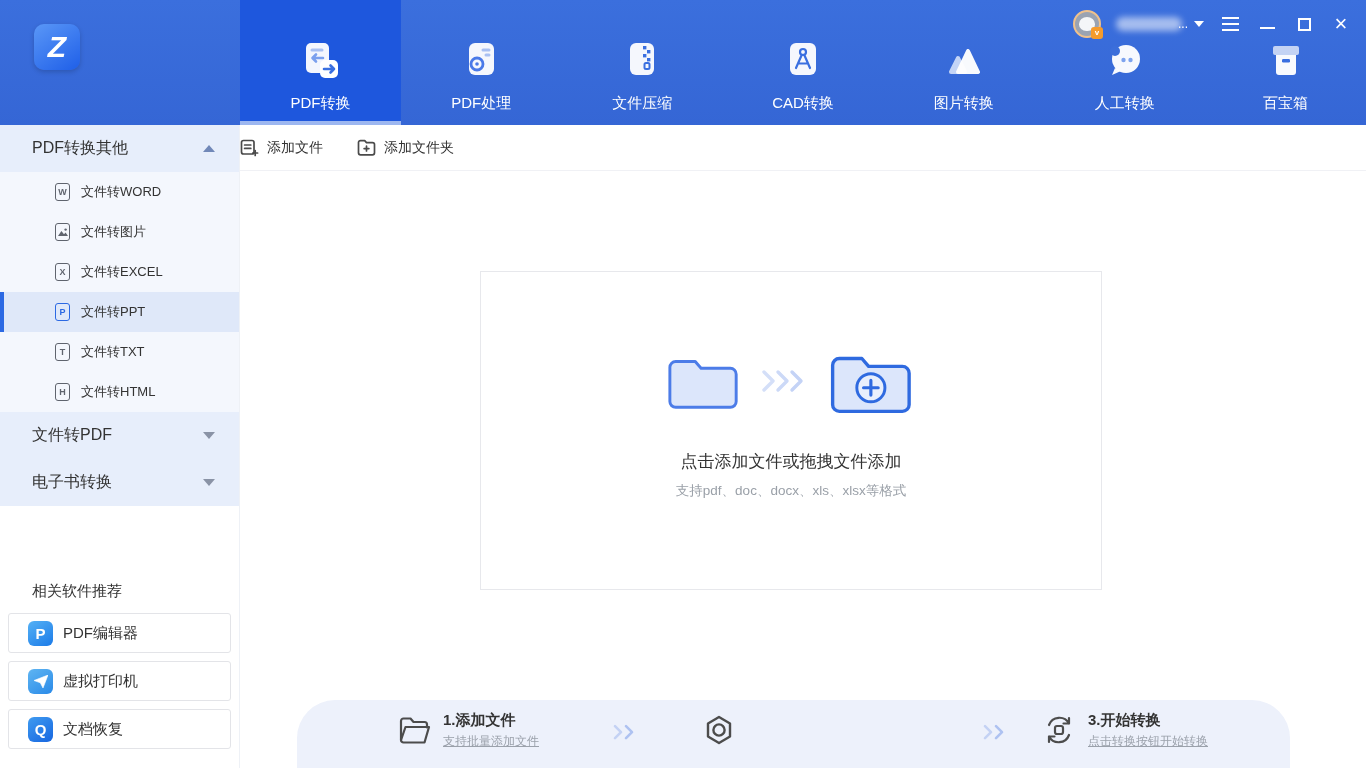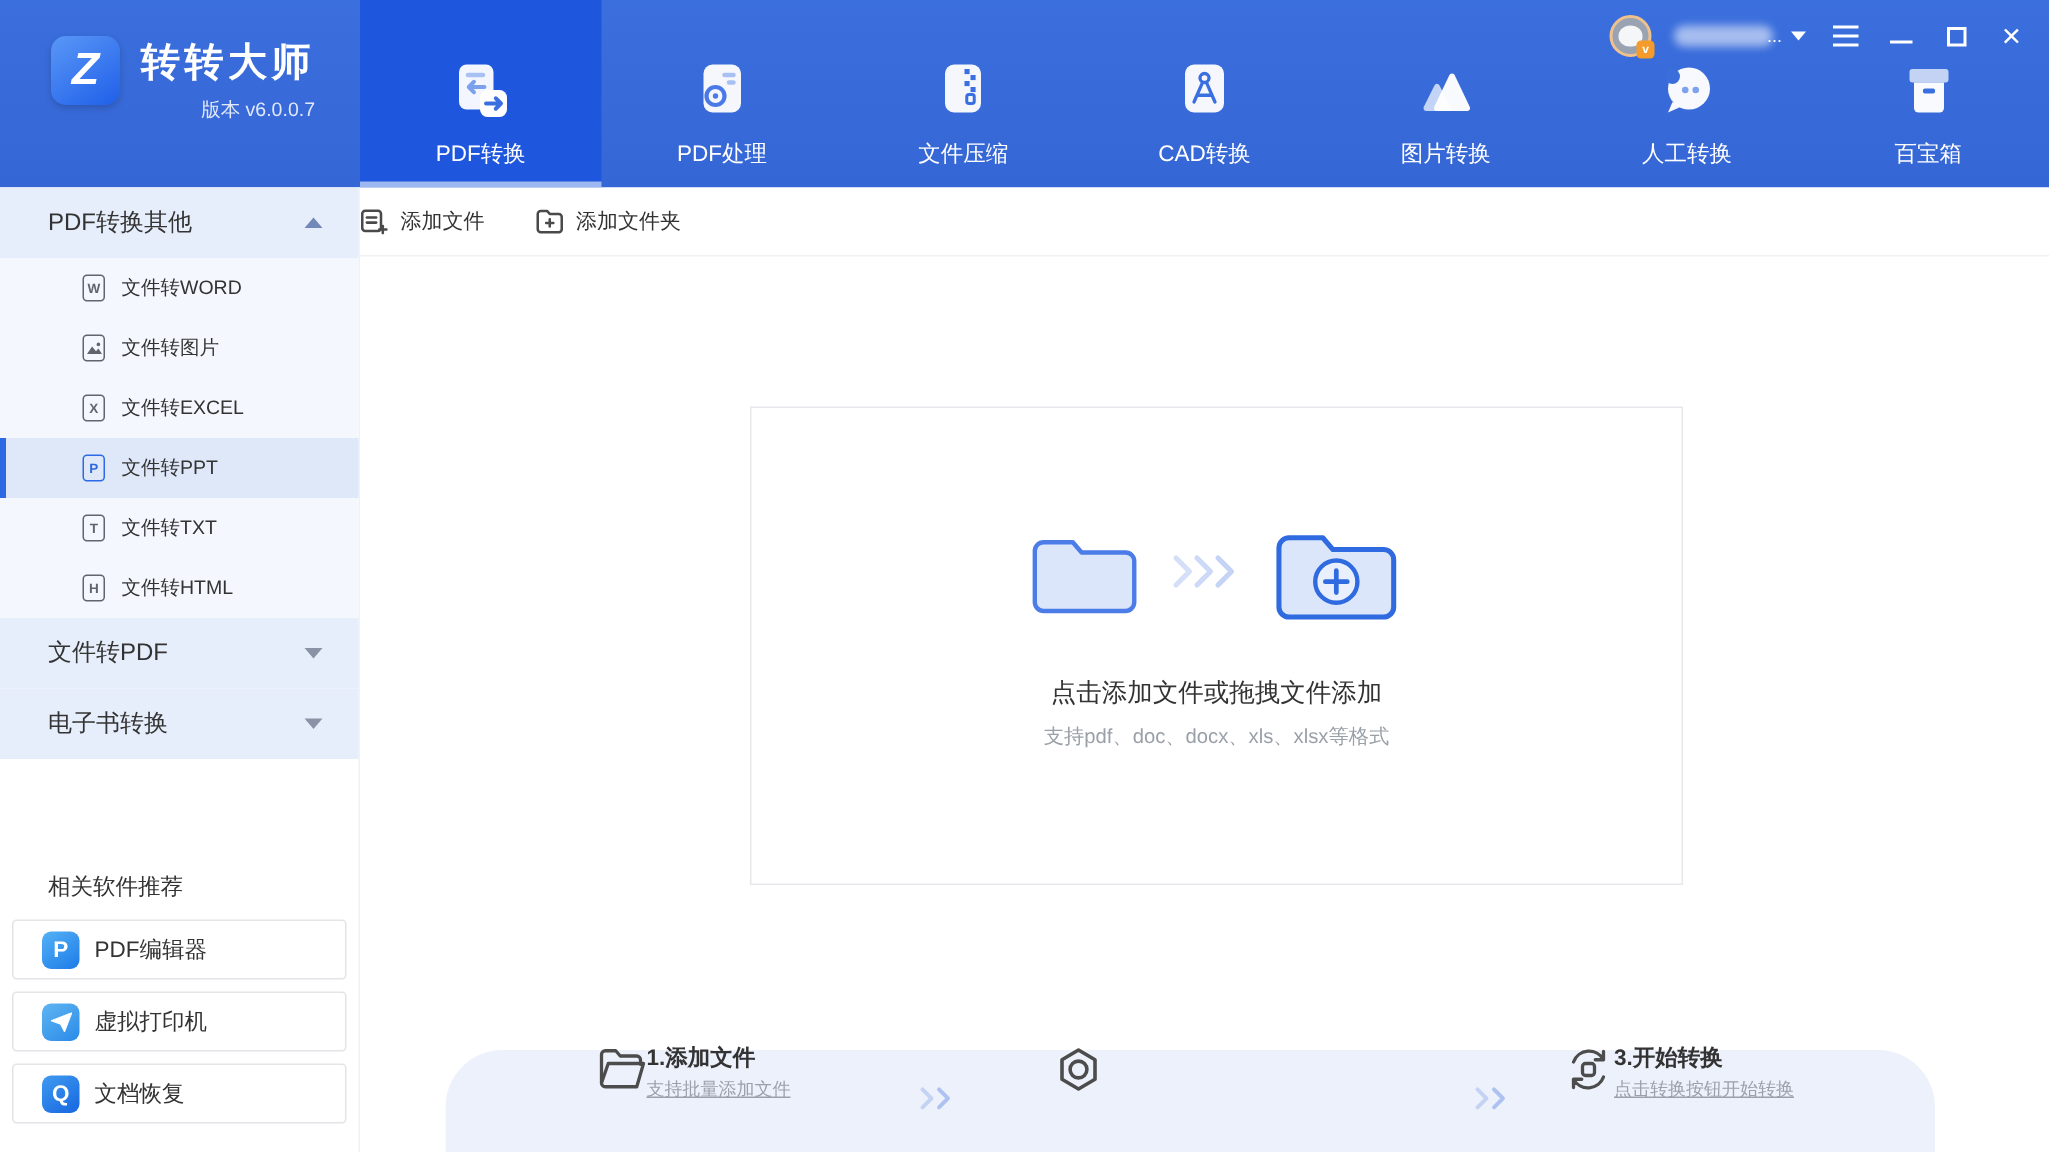--- a/index.html
+++ b/index.html
@@ -71,50 +71,46 @@
   .rec-ico.printer { background:linear-gradient(145deg,#5fb5f2,#2a8ae8); }
   .rec-ico.recover { background:linear-gradient(145deg,#3f9bf0,#1766e0); }
   .rec-label { font-size:15px; color:#333; }
 
   
   .main { position:absolute; left:240px; top:125px; width:1126px; height:643px; background:#fff; }
   .toolbar { height:46px; display:flex; align-items:center; gap:34px;
              border-bottom:1px solid #f0f1f5; }
   .tool-btn { display:flex; align-items:center; gap:8px; font-size:14px; color:#333; cursor:pointer; }
 
-  .dropzone { position:absolute; left:260px; top:146px; width:622px; height:319px; background:#fff;
+  .dropzone { position:absolute; left:240px; top:146px; width:622px; height:319px; background:#fff;
               border:1px solid #e7e8ec; display:flex; flex-direction:column; align-items:center;
               padding-top:70px; cursor:pointer; }
   .folders-row { display:flex; align-items:center; gap:18px; height:78px; }
   .dz-title { margin-top:30px; font-size:17px; font-weight:500; color:#333; }
   .dz-sub { margin-top:9px; font-size:13.5px; color:#9aa0a8; }
 
   .steps-panel { position:absolute; left:57px; top:575px; width:993px; height:68px; background:#edf1fb;
                  border-radius:38px 38px 0 0; }
-  .step { position:absolute; top:0; height:100%; display:flex; 
+  .step { position:absolute; top:0; height:100%; display:flex; align-items:center; gap:12px;
           transform:translateY(-4px); }
   .step-texts { display:flex; flex-direction:column; gap:3px; }
   .step-title { font-size:15px; font-weight:bold; color:#333; }
   .step-sub { font-size:12px; color:#9ba1ab;text-decoration:underline; }
   .step-sep { position:absolute; top:50%; transform:translateY(-60%); }
 </style>
 </head>
 <body>
 
 <div class="window">
 
   <div class="topbar">
     <div class="logo-area">
       <div class="logo-badge">
           <span>Z</span>
         </div>
-      <div class="logo-text">
-        <div class="app-name">转转大师</div>
-        <div class="app-version">版本 v6.0.0.7</div>
-      </div>
     </div>
 
     <div class="nav">
       <div class="nav-item active">
         <div class="nav-ico">
           <svg width="46" height="46" viewBox="0 0 46 46">
             <rect x="9" y="5" width="23" height="30" rx="5" fill="#ffffff" opacity="0.95"></rect>
             <line x1="15" y1="12" x2="25" y2="12" stroke="#a9c0f2" stroke-width="3" stroke-linecap="round"></line>
             <path d="M26 20 H16 M19 16.5 L15.5 20 L19 23.5" fill="none" stroke="#7ba0ee" stroke-width="2.6" stroke-linecap="round" stroke-linejoin="round"></path>
             <rect x="23" y="22" width="18" height="18" rx="5" fill="#ffffff"></rect>

